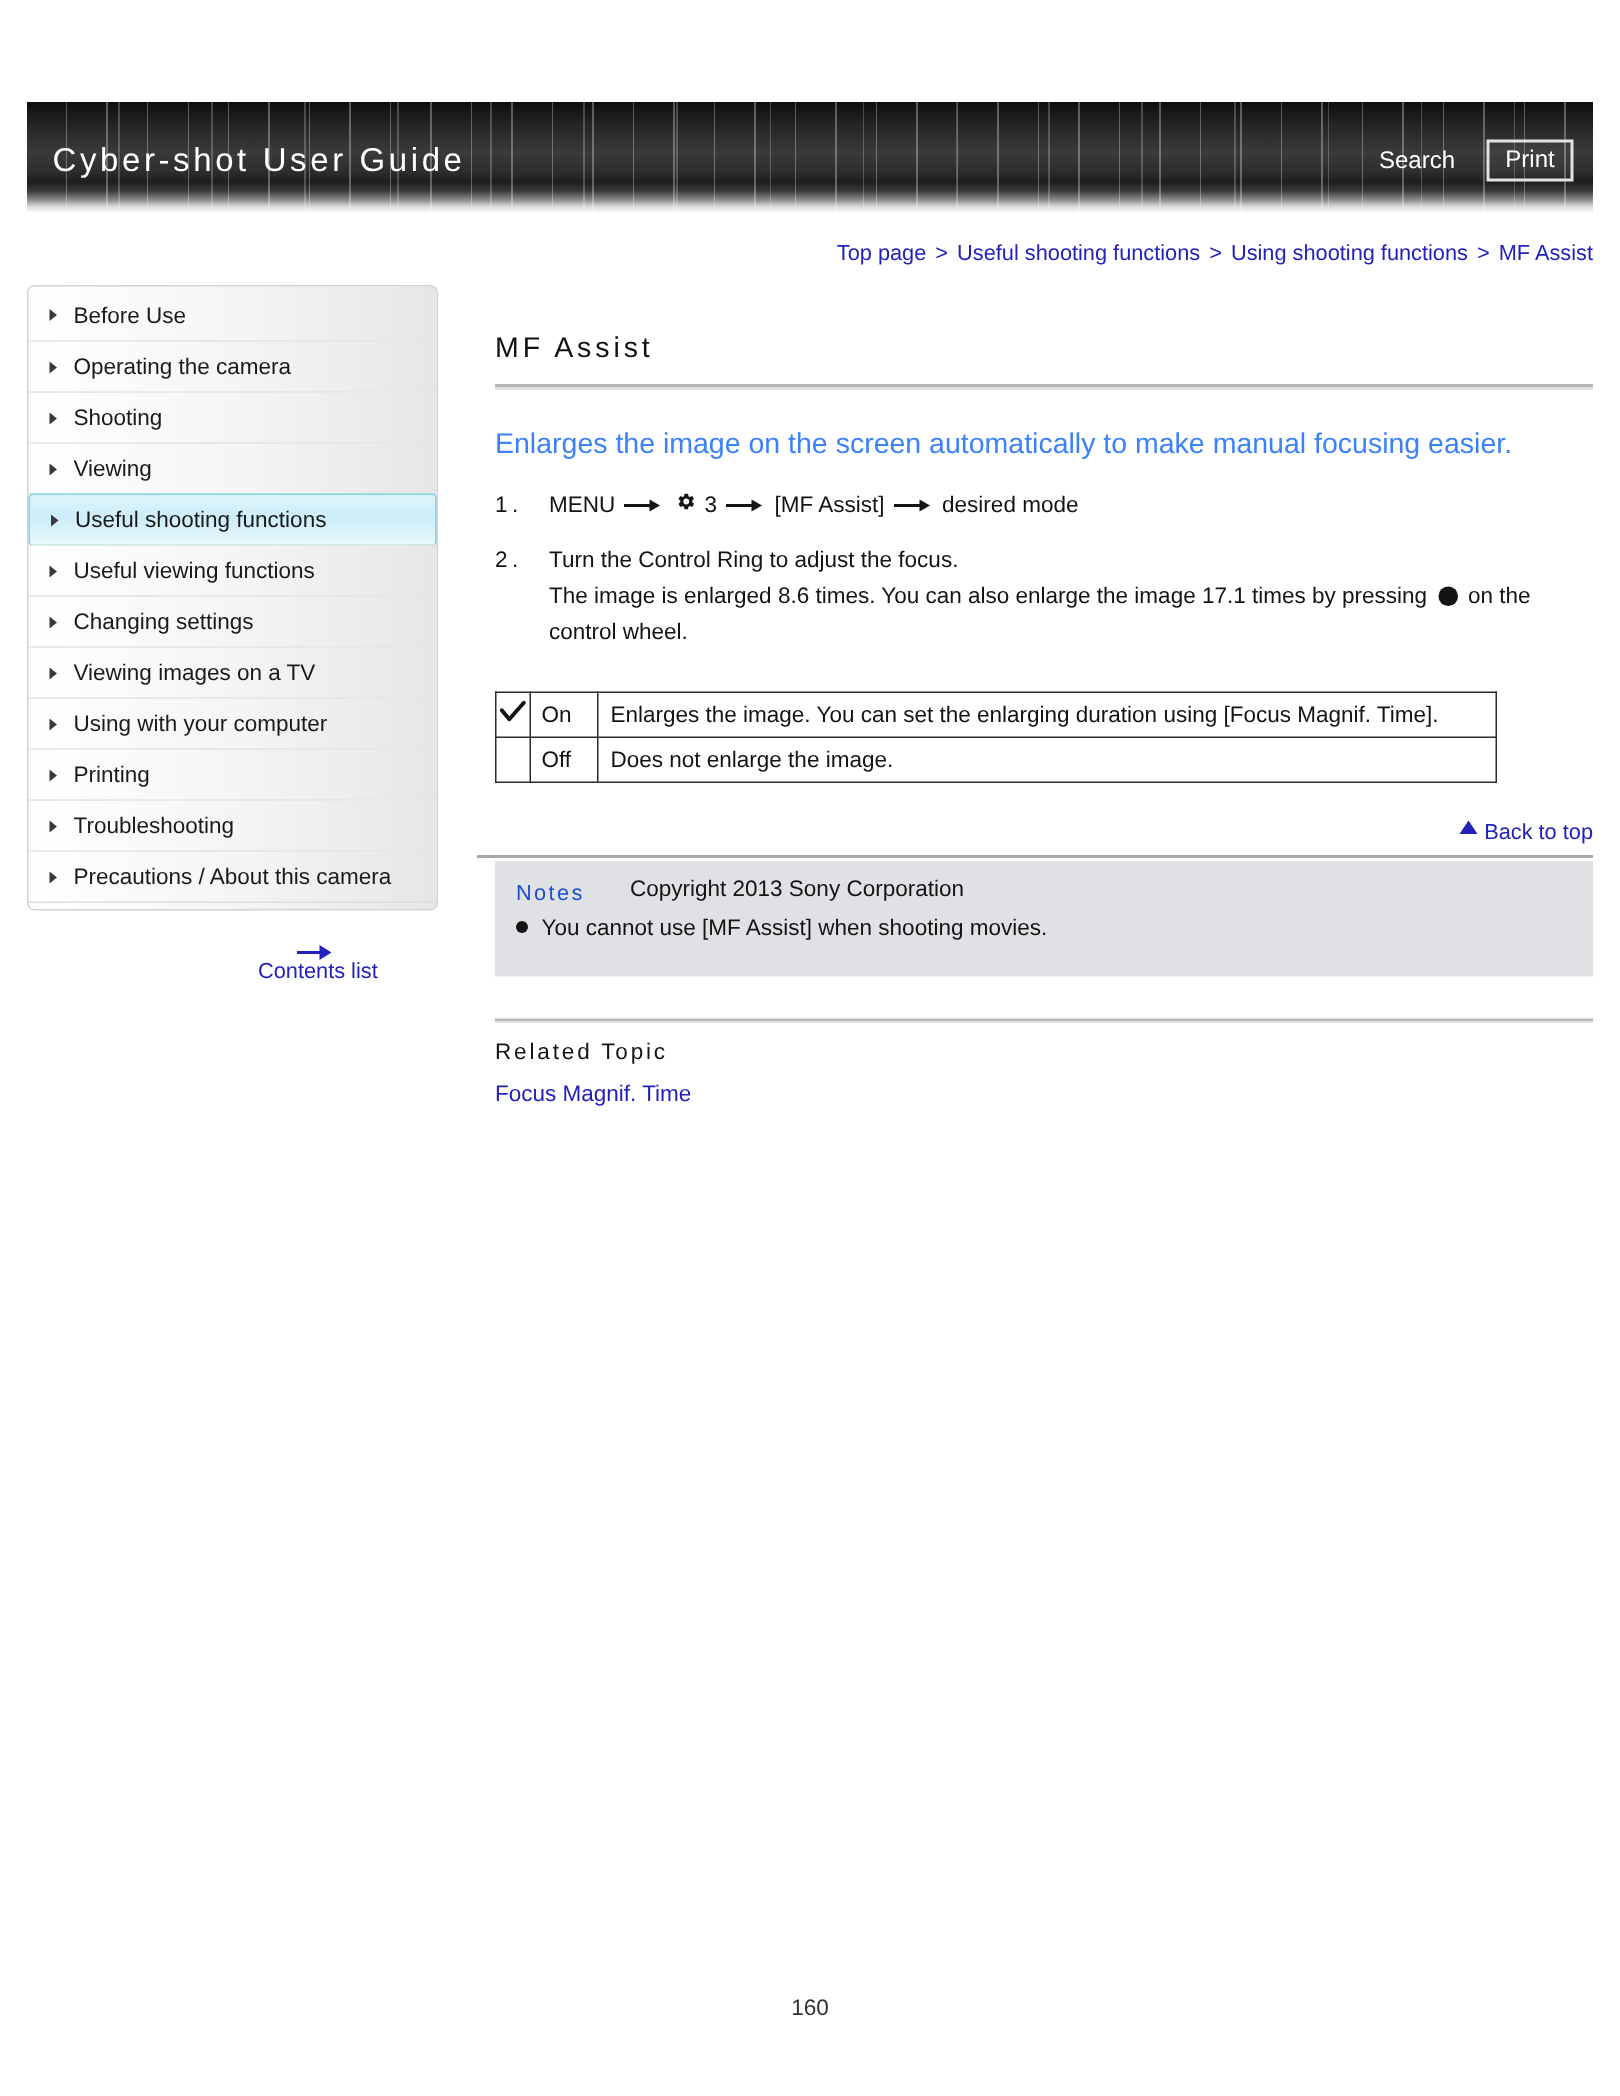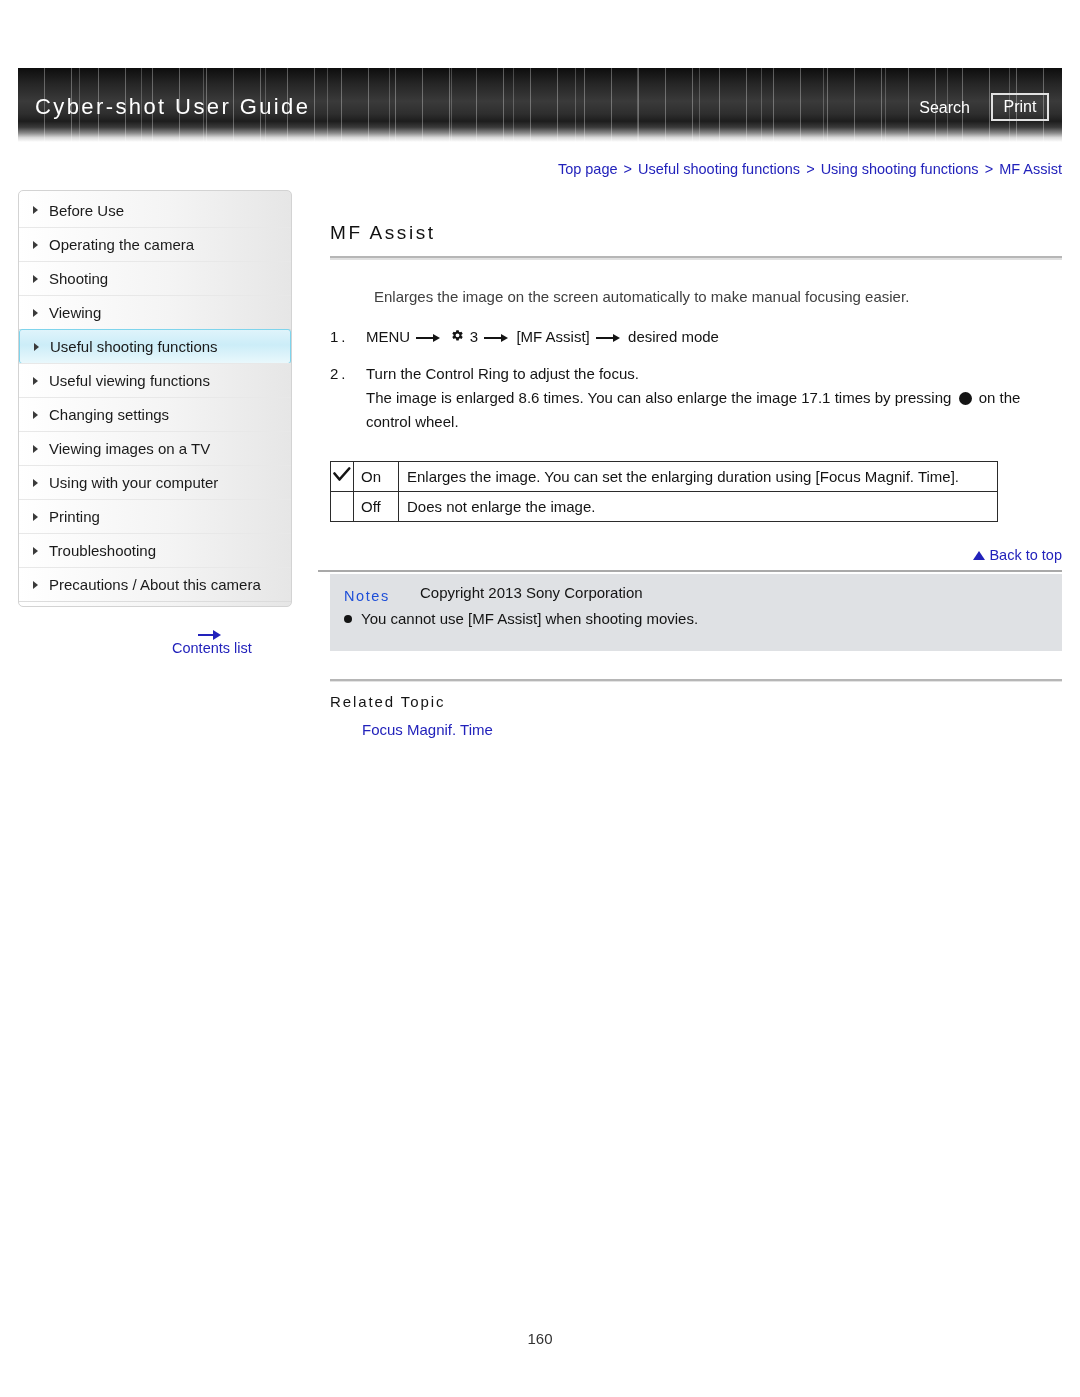--- a/index.html
+++ b/index.html
@@ -206,24 +206,23 @@
     margin: 0 0 0 0;
     font-weight: 400;
   }
   .title-rule {
     margin-top: 12px;
     height: 4px;
     background: linear-gradient(to bottom, #b6b6b6 0%, #b6b6b6 50%, #e0e0e0 50%, #e0e0e0 100%);
   }
   .intro {
     margin-top: 25px;
-    font-size: 15px;
+    font-size: 19px;
     line-height: 23px;
-    color: #404040;
-    margin-left: 44px;
+    color: #3b82f6;
   }
   .intro div { white-space: nowrap; }
 
   ol.steps {
     margin: 17px 0 0 0;
     padding: 0;
     list-style: none;
     font-size: 15px;
     color: #141414;
   }
@@ -357,32 +356,31 @@
     font-size: 15px;
     letter-spacing: 1.9px;
     color: #141414;
   }
   #related-link {
     margin-top: 11px;
     font-size: 15px;
     color: #2222bb;
     cursor: pointer;
     display: inline-block;
-    margin-left: 32px;
   }
 
   #back-to-top {
     position: absolute;
     right: 0;
     top: 325px;
     font-size: 14.5px;
     color: #2222bb;
     cursor: pointer;
     display: flex;
-    align-items: center;
+    align-items: flex-start;
     white-space: nowrap;
   }
   #back-to-top .up-tri {
     width: 0; height: 0;
     border-bottom: 9px solid #2222bb;
     border-left: 6px solid transparent;
     border-right: 6px solid transparent;
     margin-right: 4px;
   }
   #bottom-rule {

